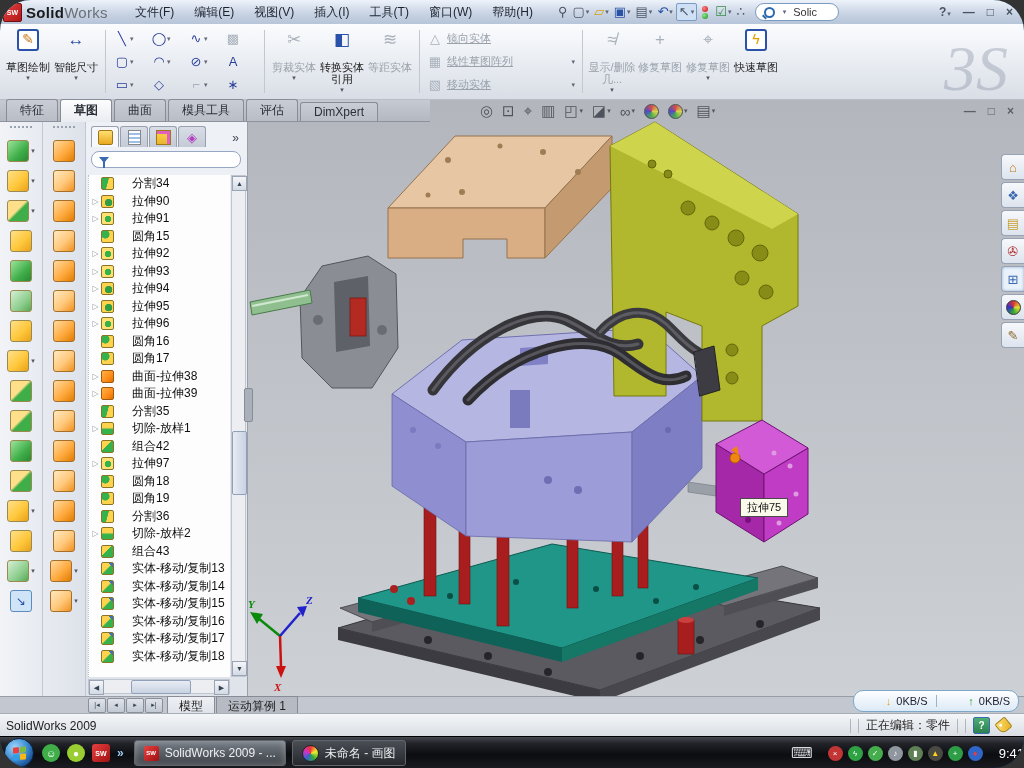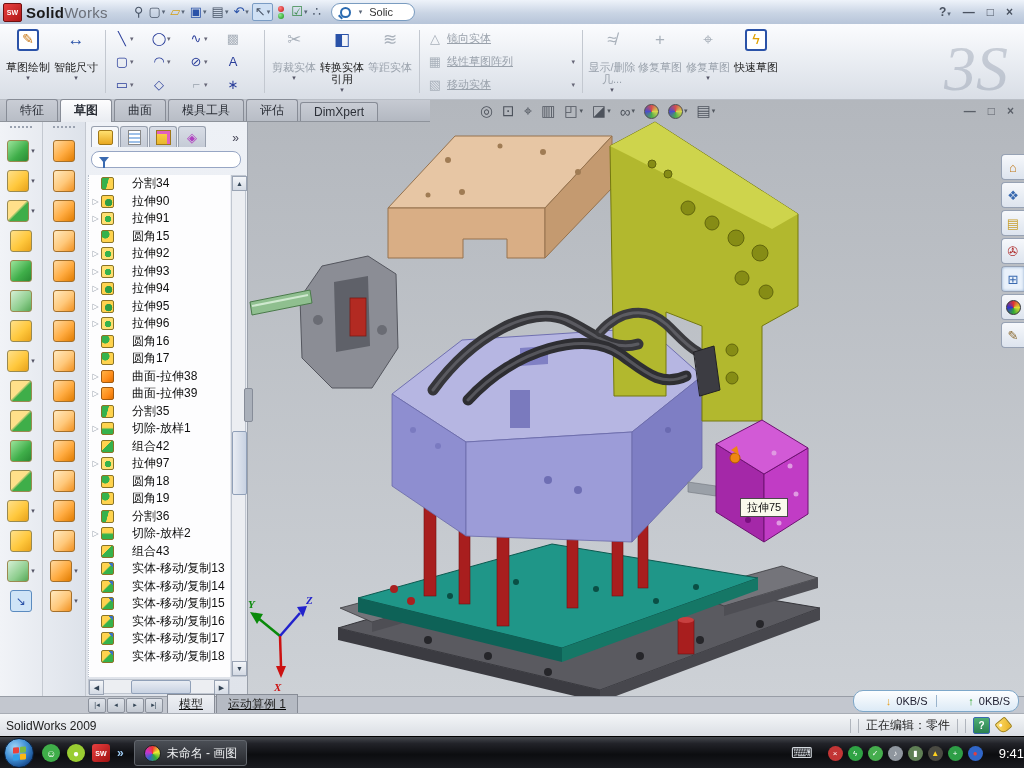--- a/index.html
+++ b/index.html
@@ -1,18 +1,18 @@
 <!DOCTYPE html>
 <html><head>
 <meta charset="utf-8">
 <style>
   html,body{margin:0;padding:0;background:#333;}
   #app{position:relative;width:1024px;height:768px;overflow:hidden;
        font-family:"Liberation Sans","DejaVu Sans",sans-serif;font-size:12px;
-       background:#0c4a6e;user-select:none;}
+       background:#0c4a6e;user-select:none;border-radius:31px;}
   
   #titlebar{position:absolute;left:0;top:0;width:1024px;height:24px;
     background:linear-gradient(#eef3fa,#c9d4e4 55%,#b7c5d9);display:flex;align-items:center;
     border-bottom:1px solid #9aa6b8;}
   #logo{display:flex;align-items:center;gap:4px;padding:0 10px 0 3px;}
   .swcube{width:17px;height:17px;background:linear-gradient(135deg,#e84040,#b01818);
     color:#fff;font-size:7px;font-weight:bold;display:flex;align-items:center;justify-content:center;
     border:1px solid #701010;border-radius:2px;}
   #logotext{font-size:15px;color:#2b2b2b;letter-spacing:.3px;}
   #logotext b{font-weight:bold;color:#1a1a1a;}
@@ -153,21 +153,21 @@
   .nethalf{flex:1;display:flex;align-items:center;justify-content:flex-end;gap:5px;padding:0 8px;}
   .netsep{width:1px;height:12px;background:#9ab4cc;}
   .arr-d{color:#e8a020;font-weight:bold;}
   .arr-u{color:#28a028;font-weight:bold;}
   
   #doctabs{position:absolute;left:0;top:696px;width:1024px;height:17px;background:#c3c7cf;
     border-top:1px solid #989da6;display:flex;align-items:stretch;padding-left:88px;box-sizing:border-box;}
   #docnav{display:flex;align-items:center;gap:1px;margin-right:4px;}
   .dnb{width:16px;height:13px;background:linear-gradient(#dfe3ea,#c3c9d2);border:1px solid #8b919c;
     border-radius:2px;font-size:7px;color:#345;display:flex;align-items:center;justify-content:center;}
-  #doctabsc{display:flex;align-items:flex-end;text-decoration:underline;}
+  #doctabsc{display:flex;align-items:center;}
   .dtab{padding:1px 11px 0;font-size:12px;color:#222;border:1px solid #878c96;border-bottom:none;
     background:#b5bac3;margin-right:1px;display:flex;align-items:center;}
   .dtab.act{background:linear-gradient(#eef0f4,#dde1e8);}
   
   #statusbar{position:absolute;left:0;top:713px;width:1024px;height:23px;
     background:linear-gradient(#f4f6f8,#d9dde3);border-top:1px solid #a8adb5;
     display:flex;align-items:center;font-size:12px;color:#1c1c1c;gap:10px;}
   #sbleft{padding-left:6px;}
   #sbright{margin-left:auto;display:flex;align-items:center;gap:7px;padding-right:10px;}
   .sbsep{width:1px;height:14px;background:#b0b5bd;}
@@ -207,20 +207,29 @@
 </head>
 <body>
 
 <div id="app">
 
   <div id="titlebar">
     <div id="logo">
       <span class="swcube">SW</span>
       <span id="logotext"><b>Solid</b><span>Works</span></span>
     </div>
+    <nav id="menus">
+        <span class="mi">文件(F)</span>
+        <span class="mi">编辑(E)</span>
+        <span class="mi">视图(V)</span>
+        <span class="mi">插入(I)</span>
+        <span class="mi">工具(T)</span>
+        <span class="mi">窗口(W)</span>
+        <span class="mi">帮助(H)</span>
+      </nav>
     <div id="qaicons">
         <span class="qab">
           <span class="qg">⚲</span>
         </span>
         <span class="qab">
           <span class="qg">▢</span>
           <span class="dd">▾</span>
         </span>
         <span class="qab">
           <span class="qg" style="color: rgb(212, 160, 23);">▱</span>
@@ -950,20 +959,24 @@
           <i style="background:#fdb813"></i>
       </span>
     </div>
     <div id="ql">
         <span class="qli" style="background: rgb(63, 174, 73);">☺</span>
         <span class="qli" style="background: rgb(154, 205, 50);">●</span>
         <span class="qli sw">SW</span>
         <span id="qlmore">»</span>
       </div>
     <div id="tasks" style="display:flex;align-items:center">
+        <div class="task act">
+          <span class="ticon-sw">SW</span>
+          <span>SolidWorks 2009 - ...</span>
+        </div>
         <div class="task">
           <span class="ticon-paint"></span>
           <span>未命名 - 画图</span>
         </div>
       </div>
     <div id="tray">
         <span class="kb">⌨</span>
         <span class="tri" style="background: rgb(194, 53, 53);">×</span>
         <span class="tri" style="background: rgb(47, 163, 68);">ϟ</span>
         <span class="tri" style="background: rgb(69, 173, 77);">✓</span>

